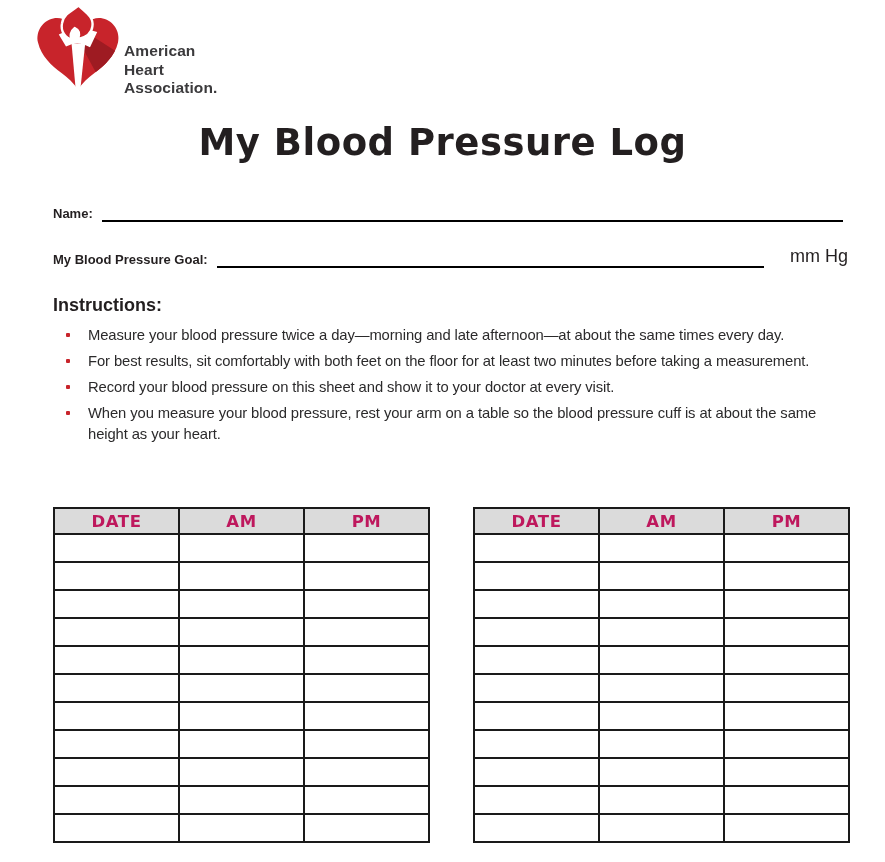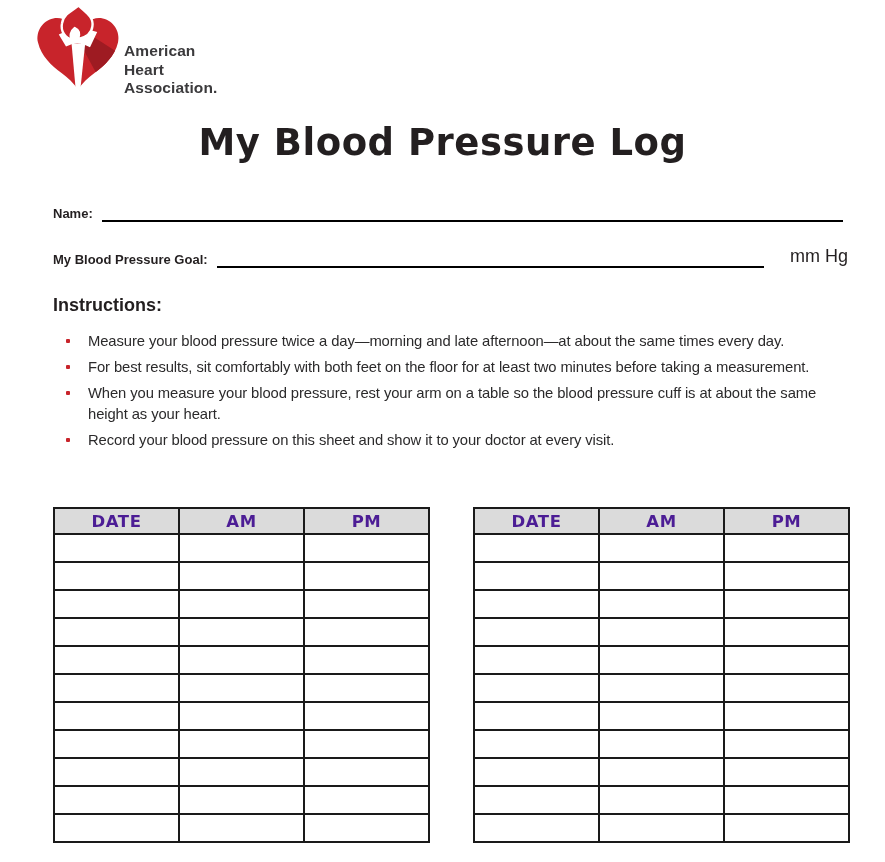--- a/index.html
+++ b/index.html
@@ -54,21 +54,21 @@
   .field-line {
     flex: 1 1 auto;
     border-bottom: 2px solid #000000;
     height: 22px;
     margin-left: 9px;
   }
   .field-unit { font-size: 18px; font-weight: 400; white-space: nowrap; margin-left: 26px; padding-bottom: 1px; }
 
   
   .instructions { position: absolute; left: 53px; top: 295px; width: 790px; }
-  .instructions-heading { font-size: 18px; font-weight: 700; margin-bottom: 15px; }
+  .instructions-heading { font-size: 18px; font-weight: 700; margin-bottom: 9px; }
   .instructions-list { list-style: none; }
   .instructions-list li {
     position: relative;
     padding-left: 35px;
     font-size: 14.8px;
     line-height: 21px;
     margin-bottom: 5px;
     color: #2b2a2b;
     letter-spacing: -0.1px;
   }
@@ -93,21 +93,21 @@
   }
   table.log-table {
     border-collapse: collapse;
     width: 377px;
     table-layout: fixed;
     background: #ffffff;
   }
   table.log-table th {
     height: 26px;
     background: #dbdbdb;
-    color: #4c1d95;
+    color: #be185d;
     font-size: 16.5px;
     font-weight: 800;
     letter-spacing: 0.6px;
     border: 2.6px solid #1a1a1a;
     text-align: center;
     vertical-align: middle;
     font-family: "DejaVu Sans", "Liberation Sans", sans-serif;
     margin-top: 36px;
   }
   table.log-table td {
@@ -157,22 +157,22 @@
     <span class="field-label">My Blood Pressure Goal:</span>
     <span class="field-line"></span>
     <span class="field-unit">mm Hg</span>
   </div>
 
   <div class="instructions">
     <div class="instructions-heading">Instructions:</div>
     <ul class="instructions-list" id="instructions-list">
         <li>Measure your blood pressure twice a day—morning and late afternoon—at about the same times every day.</li>
         <li>For best results, sit comfortably with both feet on the floor for at least two minutes before taking a measurement.</li>
+        <li>Record your blood pressure on this sheet and show it to your doctor at every visit.</li>
         <li>When you measure your blood pressure, rest your arm on a table so the blood pressure cuff is at about the same height as your heart.</li>
-        <li>Record your blood pressure on this sheet and show it to your doctor at every visit.</li>
       </ul>
   </div>
 
   <div class="tables-wrap" id="tables-wrap">
       <table class="log-table">
         <thead>
           <tr>
             <th>DATE</th>
             <th>AM</th>
             <th>PM</th>

